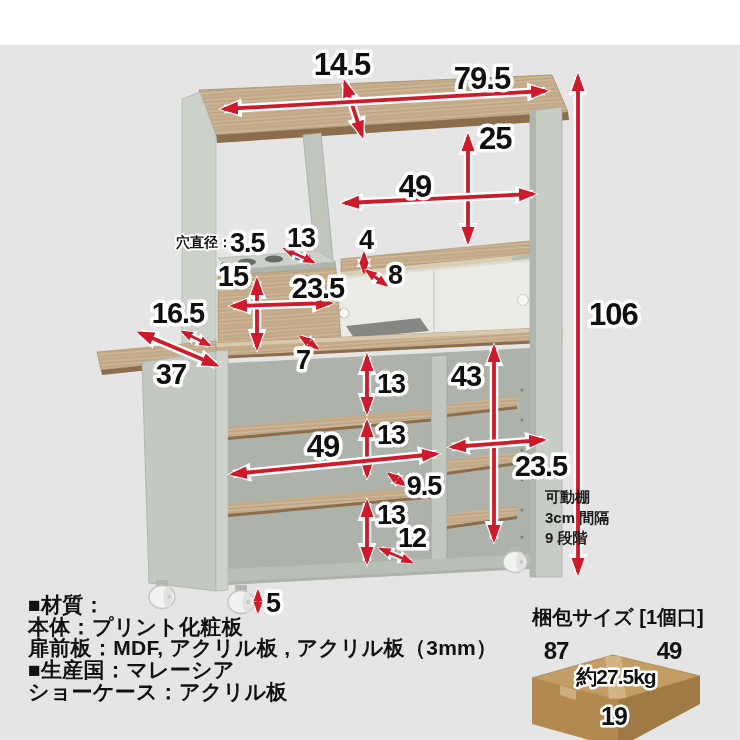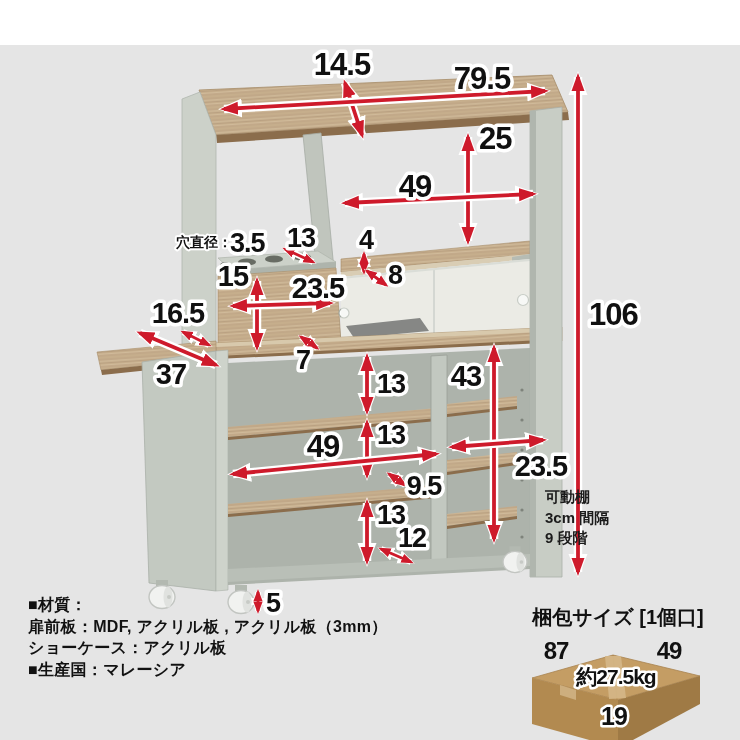--- a/index.html
+++ b/index.html
@@ -19,21 +19,21 @@
   .d31{font-size:31px;} .d29{font-size:29px;} .d27{font-size:27px;}
   .small-jp{font-size:14px;stroke-width:4;letter-spacing:0;}
   .note{font-family:"Liberation Sans",sans-serif;font-weight:700;fill:#1b1b1b;font-size:15px;}
   .pkg-title{font-family:"Liberation Sans",sans-serif;font-weight:700;fill:#111;font-size:20px;}
   .pkg-num{font-family:"Liberation Sans",sans-serif;font-weight:700;fill:#111;font-size:24px;letter-spacing:-1px;}
   .pkg-out{font-family:"Liberation Sans",sans-serif;font-weight:700;fill:#111;
            stroke:#fff;stroke-width:5;paint-order:stroke;stroke-linejoin:round;letter-spacing:-1px;}
 
   
   .materials{position:absolute;left:28px;top:549px;width:470px;color:#111;
-             font-weight:700;font-size:16px;line-height:21.7px;letter-spacing:0.3px;}
+             font-weight:700;font-size:21px;line-height:21.7px;letter-spacing:0.3px;}
 </style>
 </head>
 <body>
 
 <div class="stage">
 <svg width="740" height="740" viewBox="0 0 740 740">
   <defs>
     <pattern id="wood" width="46" height="11" patternUnits="userSpaceOnUse" patternTransform="rotate(-4)">
       <rect width="46" height="11" fill="#c6ae8c"></rect>
       <path d="M0 2h46 M0 5.5h46 M0 9h46" stroke="#b1977a" stroke-width="1" opacity="0.55"></path>
@@ -303,17 +303,18 @@
       <polygon points="605,611 621,611 626,653 609,654" fill="#d5b787" opacity="0.9"></polygon>
       <polygon points="560,640 576,645 576,655 560,650" fill="#cfb183" opacity="0.9"></polygon>
     </g>
     <text class="pkg-out" x="616" y="639" text-anchor="middle" font-size="21">約27.5kg</text>
     <text class="pkg-out" x="614" y="680" text-anchor="middle" font-size="25">19</text>
   </g>
 </svg>
 
 <div class="materials">
   <div>■材質：</div>
+  <div>本体：プリント化粧板</div>
   <div>扉前板：MDF, アクリル板 , アクリル板（3mm）</div>
+  <div>■生産国：マレーシア</div>
   <div>ショーケース：アクリル板</div>
-  <div>■生産国：マレーシア</div>
 </div>
 </div>
 
 </body></html>

